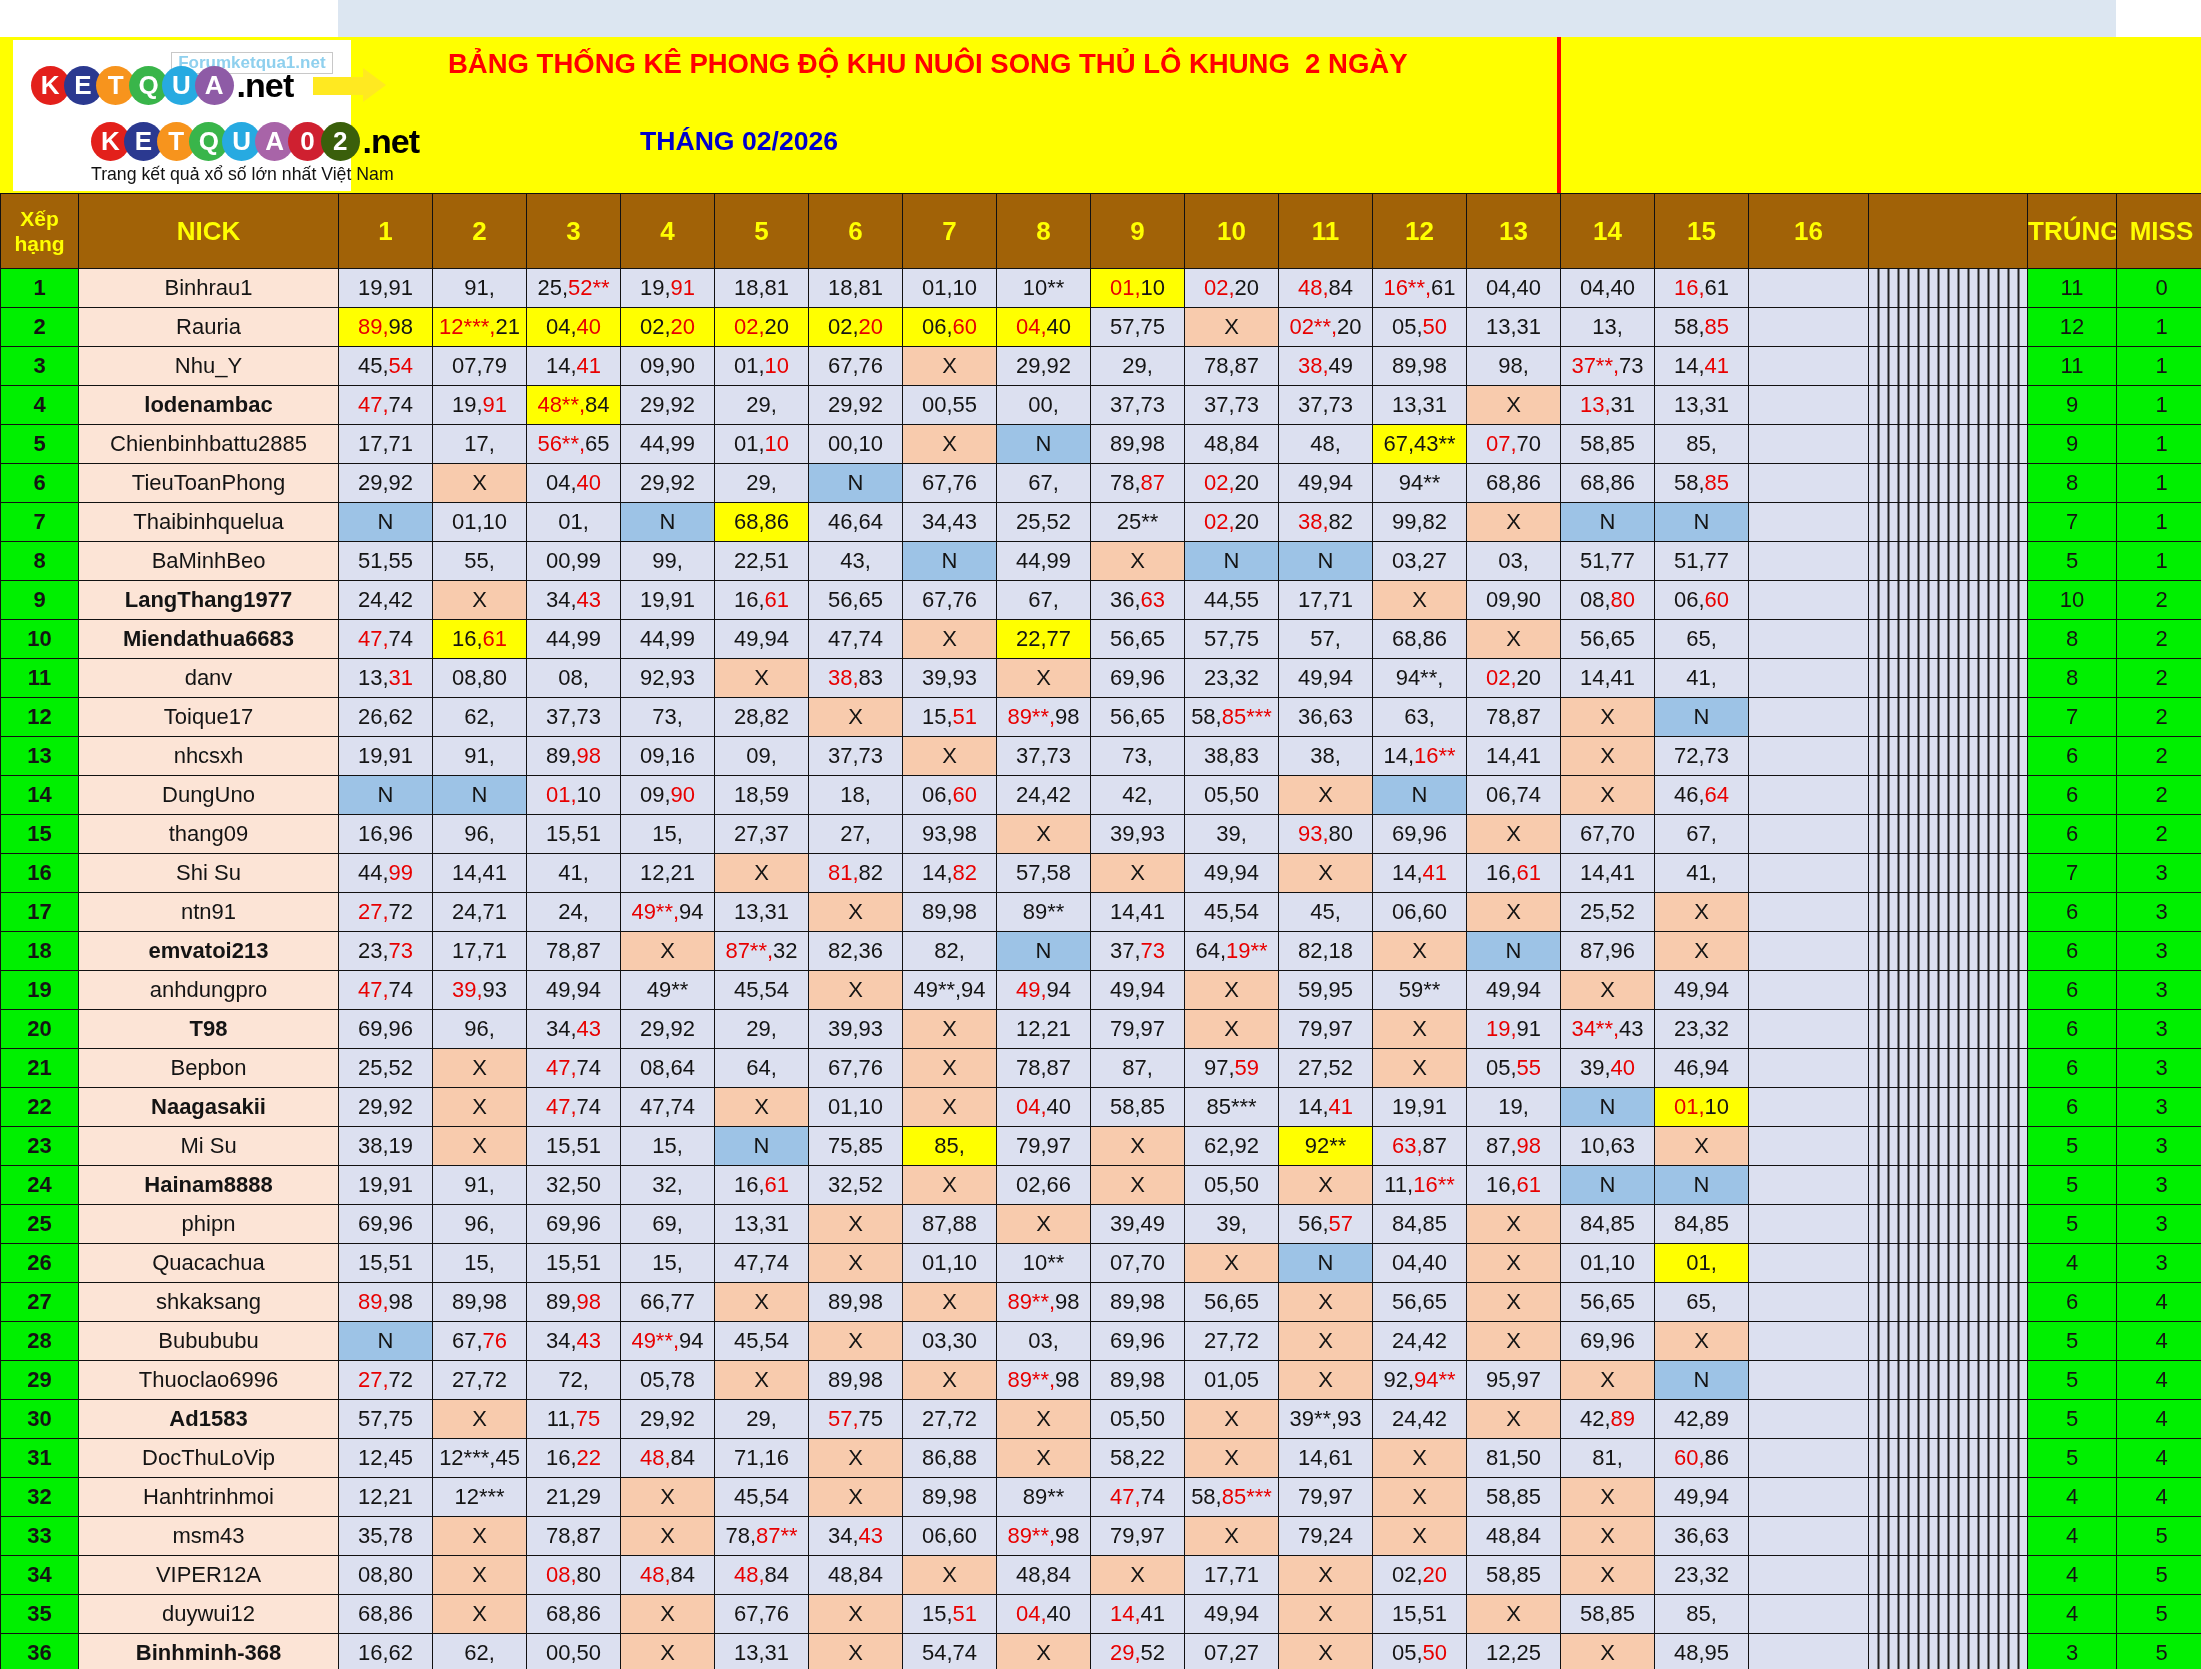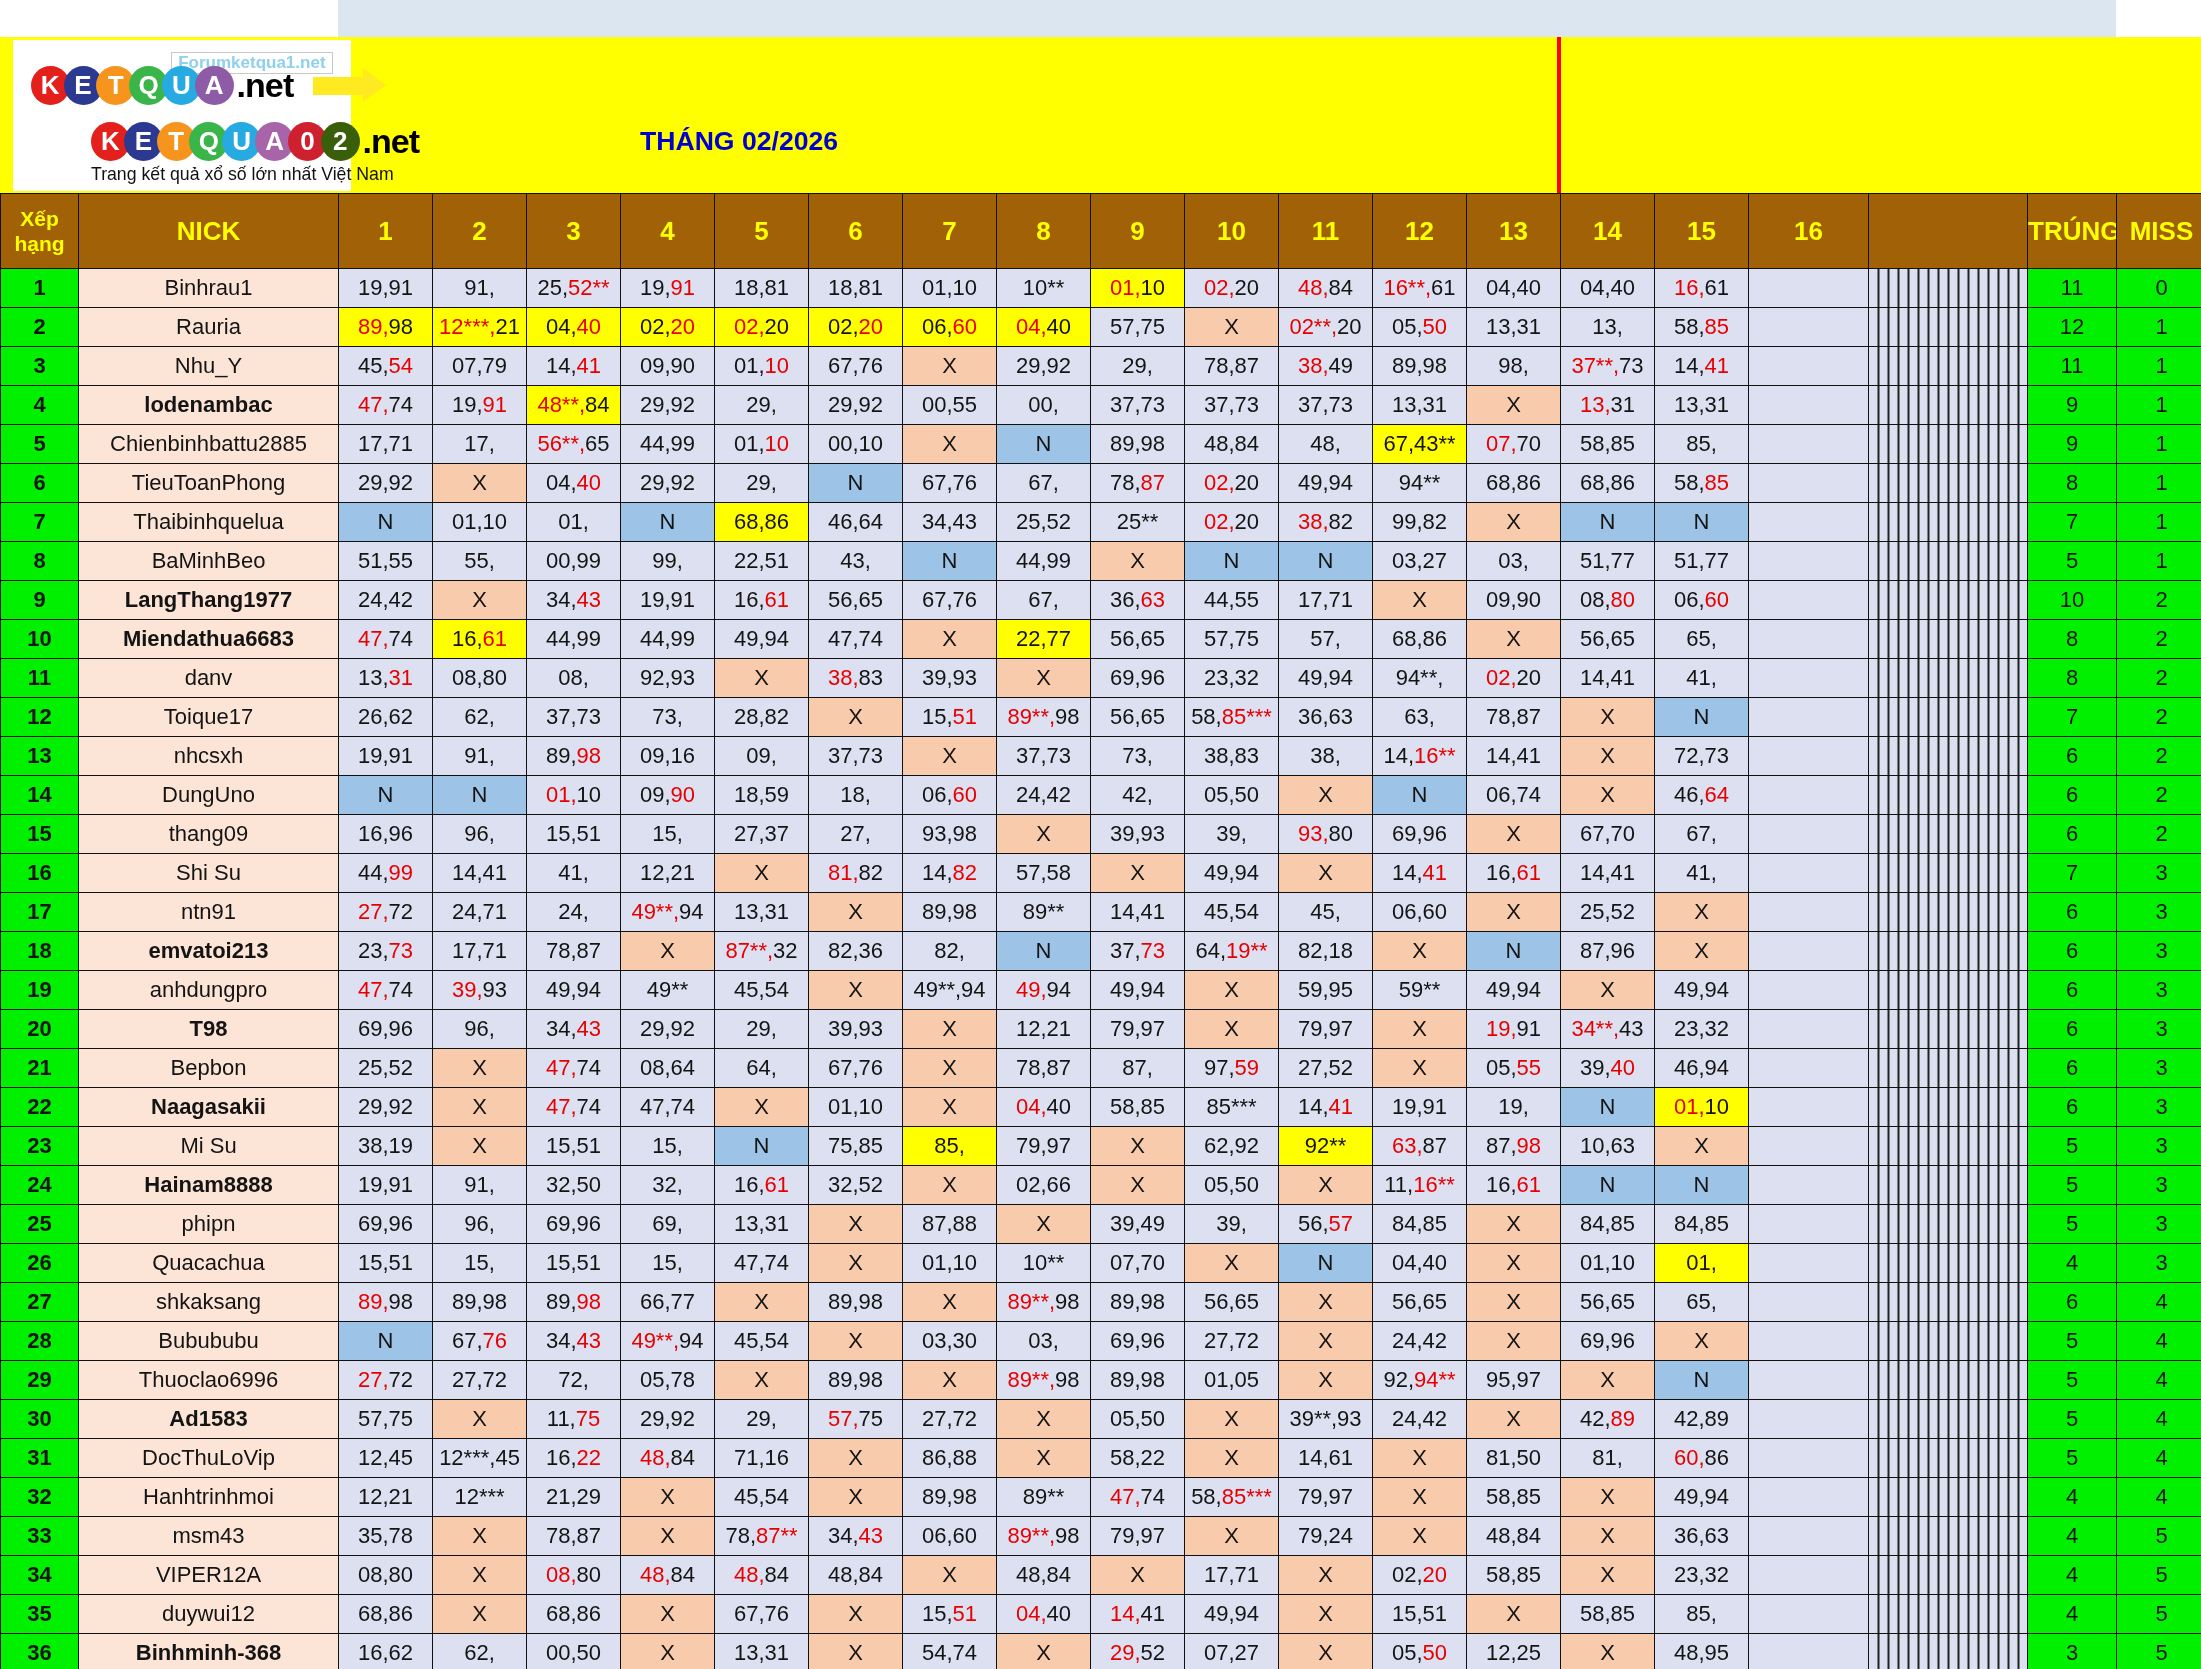--- a/index.html
+++ b/index.html
@@ -58,20 +58,21 @@
 
 <div id="sheet">
 
   <div class="topstrip">
     <span class="ts ts-left"></span>
     <span class="ts ts-mid"></span>
     <span class="ts ts-right"></span>
   </div>
 
   <div class="banner">
+    <div class="banner-title">BẢNG THỐNG KÊ PHONG ĐỘ KHU NUÔI SONG THỦ LÔ KHUNG  2 NGÀY</div>
     <div class="banner-month">THÁNG 02/2026</div>
     <div class="banner-divider"></div>
 
     <div class="logo-box">
       <div class="watermark">Forumketqua1.net</div>
       <div class="logo-line logo-line1">
         <span style="display:flex;" id="l1">
             <span class="circle" style="background: rgb(227, 32, 27);">K</span>
             <span class="circle" style="background: rgb(43, 57, 144);">E</span>
             <span class="circle" style="background: rgb(247, 148, 29);">T</span>

